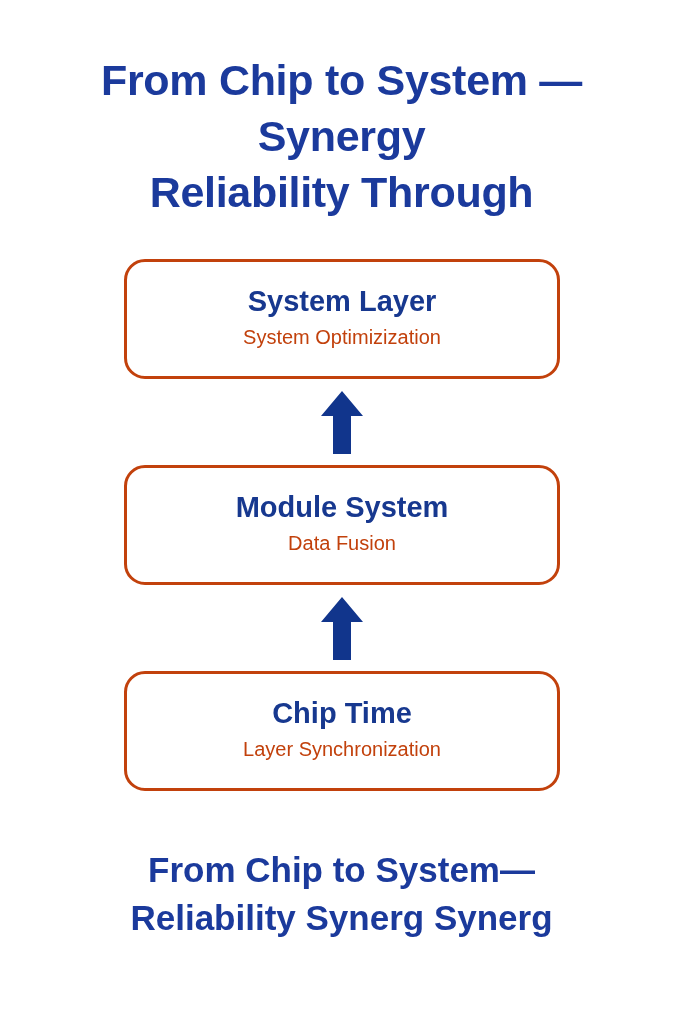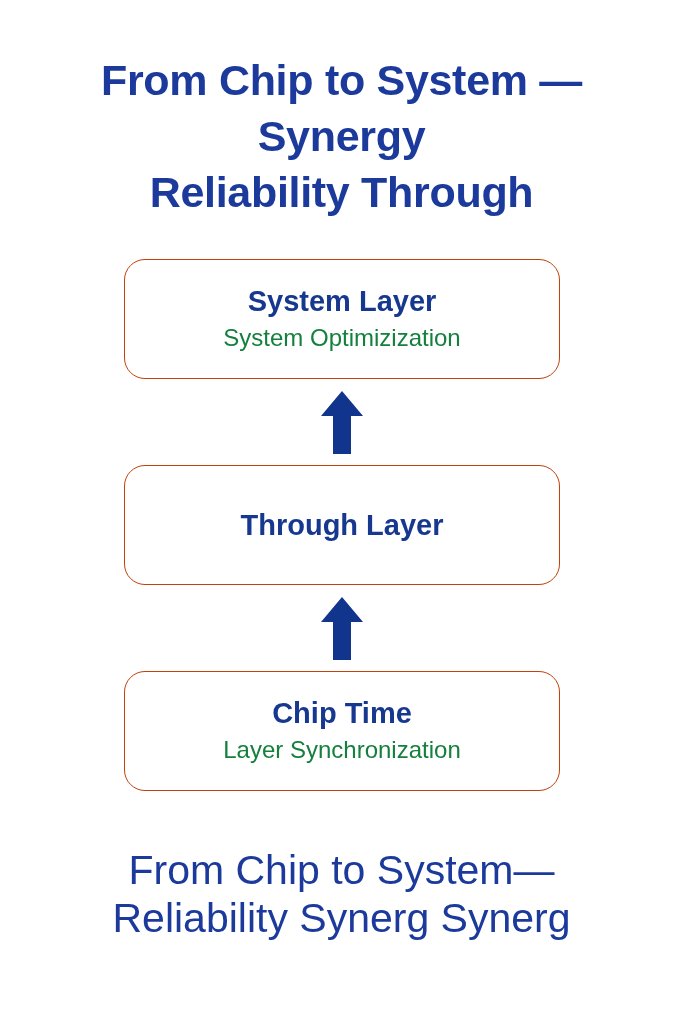--- a/index.html
+++ b/index.html
@@ -46,42 +46,42 @@
     position: absolute;
     top: 259px;
     left: 124px;
     width: 436px;
   }
 
   .layer-box {
     box-sizing: border-box;
     width: 436px;
     height: 120px;
-    border: 1px solid #c2410c;
+    border: 3px solid #c2410c;
     border-radius: 21px;
     background: #ffffff;
     display: flex;
     flex-direction: column;
     align-items: center;
     justify-content: center;
     text-align: center;
   }
 
   .layer-title {
     color: #17388f;
     font-weight: bold;
     font-size: 29px;
     line-height: 36px;
     white-space: pre;
   }
 
   .layer-sub {
-    color: #15803d;
+    color: #c2410c;
     font-weight: normal;
-    font-size: 24px;
+    font-size: 20px;
     line-height: 35px;
     white-space: pre;
     margin-top: 1px;
   }
 
   
   .arrow-gap {
     height: 86px;
     display: flex;
     align-items: center;
@@ -92,22 +92,22 @@
   }
 
   
   .caption {
     position: absolute;
     top: 846px;
     left: 0;
     width: 683px;
     text-align: center;
     color: #1b3a9c;
-    font-weight: normal;
-    font-size: 41px;
+    font-weight: bold;
+    font-size: 35px;
     line-height: 48px;
   }
   .caption-line {
     display: block;
     white-space: pre;
   }
 </style>
 </head>
 <body>
 
@@ -126,21 +126,22 @@
       <div class="layer-sub">System Optimizization</div>
     </div>
 
     <div class="arrow-gap">
       <svg width="42" height="63" viewBox="0 0 42 63">
         <polygon points="21,0 42,25 30,25 30,63 12,63 12,25 0,25" fill="#11358c"></polygon>
       </svg>
     </div>
 
     <div class="layer-box">
-      <div class="layer-title">Through Layer</div>
+      <div class="layer-title">Module System</div>
+      <div class="layer-sub">Data Fusion</div>
     </div>
 
     <div class="arrow-gap">
       <svg width="42" height="63" viewBox="0 0 42 63">
         <polygon points="21,0 42,25 30,25 30,63 12,63 12,25 0,25" fill="#11358c"></polygon>
       </svg>
     </div>
 
     <div class="layer-box">
       <div class="layer-title">Chip Time</div>

